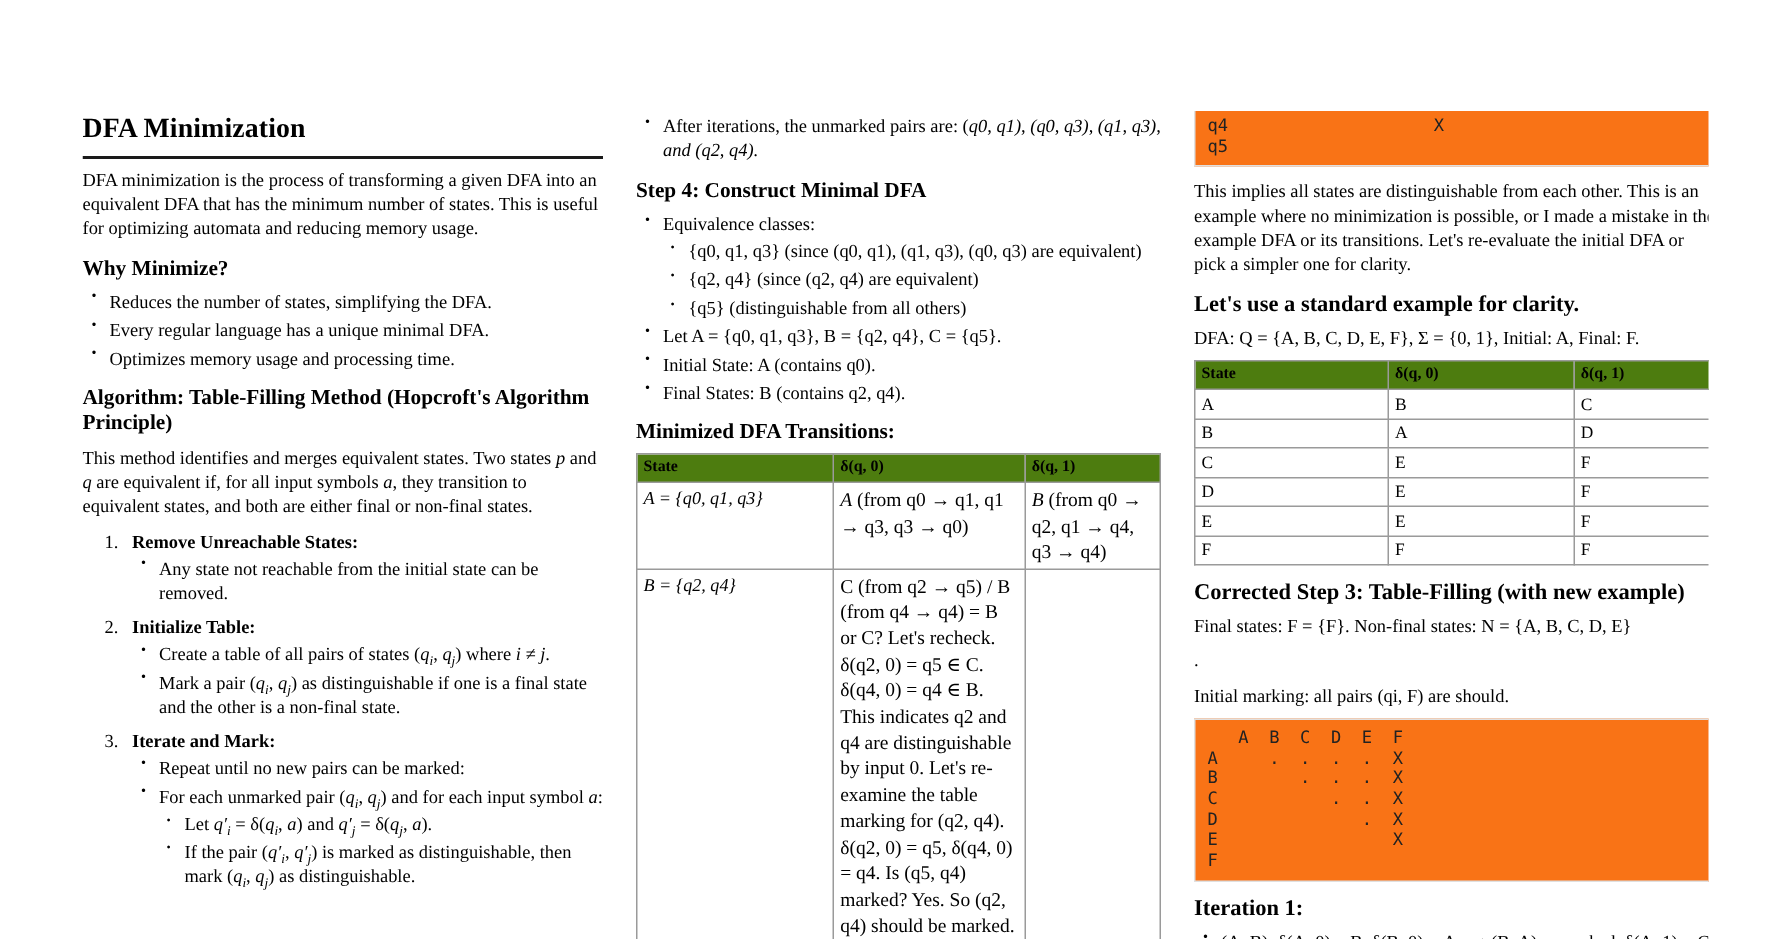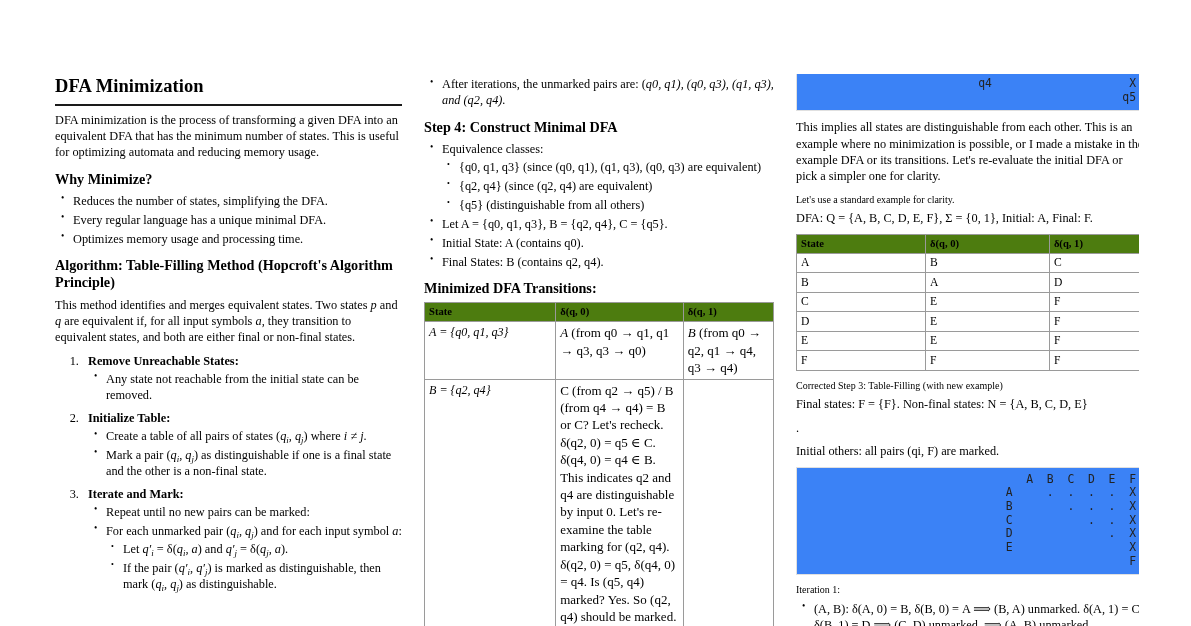--- a/index.html
+++ b/index.html
@@ -47,22 +47,22 @@
     border-bottom: 2px solid #1a1a1a;
     letter-spacing: .1px;
   }
   h2.sec {
     font-size: 14.2px;
     font-weight: bold;
     margin: 10px 0 5px 0;
     line-height: 1.22;
   }
   h3.sub {
-    font-size: 10px;
-    font-weight: normal;
+    font-size: 15px;
+    font-weight: bold;
     margin: 9px 0 4px 0;
     line-height: 1.25;
   }
   p.para {
     margin: 0 0 7px 0;
     text-align: left;
   }
   ul.bullets {
     margin: 2px 0 6px 0;
     padding-left: 17px;
@@ -127,31 +127,30 @@
   table.tbl.minimized td:nth-child(2) { width: 34%; }
   table.tbl.minimized td .lead { font-style: italic; font-size: 13px; }
   table.tbl.minimized td .note { font-size: 13px; }
   table.tbl.std th:nth-child(1),
   table.tbl.std td:nth-child(1) { width: 34.5%; }
   table.tbl.std th:nth-child(2),
   table.tbl.std td:nth-child(2) { width: 33%; }
   table.tbl.std td { font-size: 11.6px; padding: 1.5px 4px; }
 
   pre.codeblock {
-    background: #3b82f6;
+    background: #f97316;
     border: 1px solid #e0e0e0;
     margin: 3px 0 8px 0;
     padding: 5px 8px 6px 8px;
     font-family: "DejaVu Sans Mono", "Liberation Mono", monospace;
     font-size: 11.4px;
     line-height: 1.2;
     white-space: pre;
     overflow: hidden;
     color: #222;
-    text-align: right;
   }
   pre.codeblock.cut {
     border-top: none;
     padding-top: 3px;
     margin-top: 0;
   }
   .tight { margin-bottom: 4px; }
   .stray { margin: 0 0 7px 0; }
 </style>
 </head>
@@ -310,21 +309,21 @@
             <td>F</td>
           </tr>
         </tbody>
       </table>
 
       <h3 class="sub">Corrected Step 3: Table-Filling (with new example)</h3>
 
       <p class="para tight">Final states: F = {F}. Non-final states: N = {A, B, C, D, E}</p>
       <p class="stray">.</p>
 
-      <p class="para">Initial others: all pairs (qi, F) are marked.</p>
+      <p class="para">Initial marking: all pairs (qi, F) are should.</p>
 
       <pre class="codeblock">   A  B  C  D  E  F
 A     .  .  .  .  X
 B        .  .  .  X
 C           .  .  X
 D              .  X
 E                 X
 F</pre>
 
       <h3 class="sub">Iteration 1:</h3>

